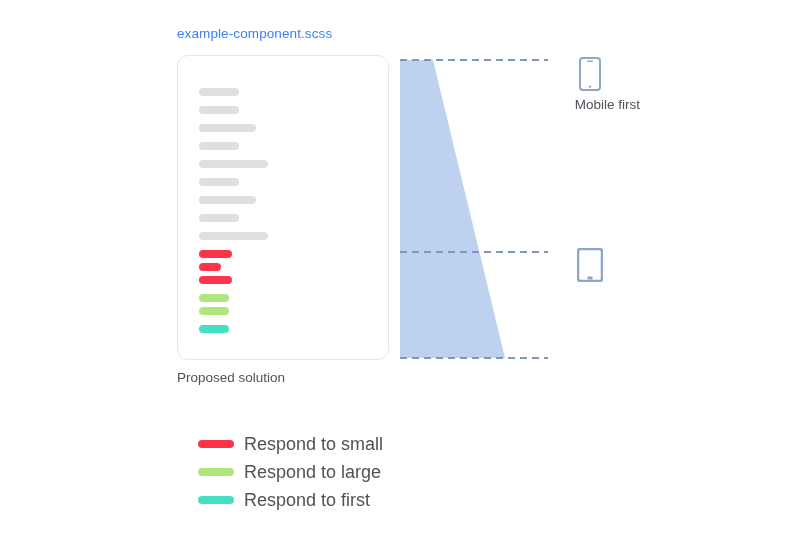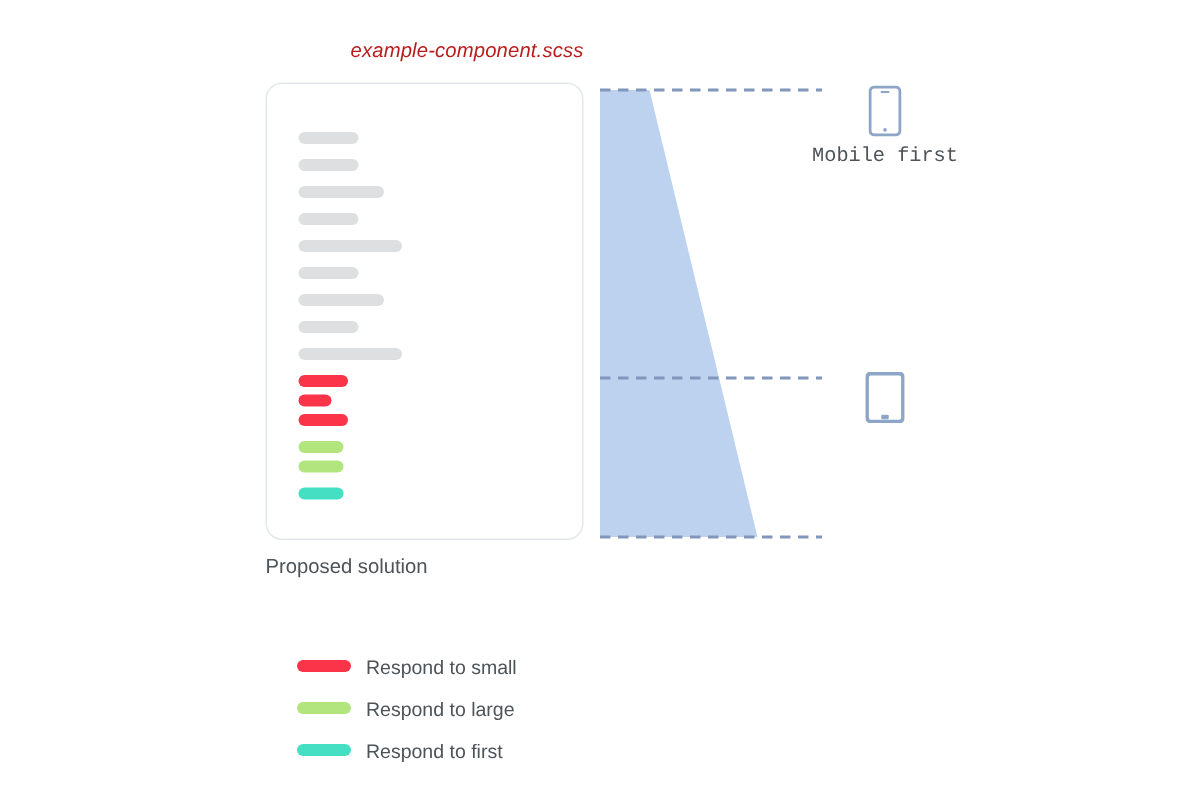--- a/index.html
+++ b/index.html
@@ -21,25 +21,24 @@
     position: absolute;
     inset: 0;
   }
 
   
   .card-title {
     position: absolute;
     left: 177px;
     top: 26px;
     width: 212px;
-    text-align: right;
+    text-align: left;
     font-size: 13.5px;
-    color: #b91c1c;
+    color: #3b82f6;
     letter-spacing: 0.1px;
-    font-style: italic;
   }
 
   .code-card {
     position: absolute;
     left: 177px;
     top: 55px;
     width: 212px;
     height: 305px;
     box-sizing: border-box;
     background: #ffffff;
@@ -77,22 +76,21 @@
     left: 395px;
     top: 50px;
     width: 170px;
     height: 320px;
   }
   .diagram svg { display: block; }
 
   
   .device {
     position: absolute;
-    text-align: center;
-    font-family: Liberation Mono, monospace;
+    text-align: right;
   }
   .device-label {
     margin-top: 6px;
     font-size: 13.5px;
     color: #4c5359;
     white-space: nowrap;
   }
   .device-mobile  { left: 540px; top: 57px;  width: 100px; }
   .device-tablet  { left: 540px; top: 248px; width: 100px; }
   .device-desktop { left: 540px; top: 312px; width: 100px; }
@@ -115,21 +113,21 @@
     height: 28px;
   }
   .legend-swatch {
     width: 36px;
     height: 8px;
     border-radius: 4px;
     flex: 0 0 auto;
   }
   .legend-label {
     margin-left: 10px;
-    font-size: 13px;
+    font-size: 18px;
     color: #4c5359;
     white-space: nowrap;
   }
 </style>
 </head>
 <body>
 
 <div class="stage">
 
   <div class="card-title">example-component.scss</div>

